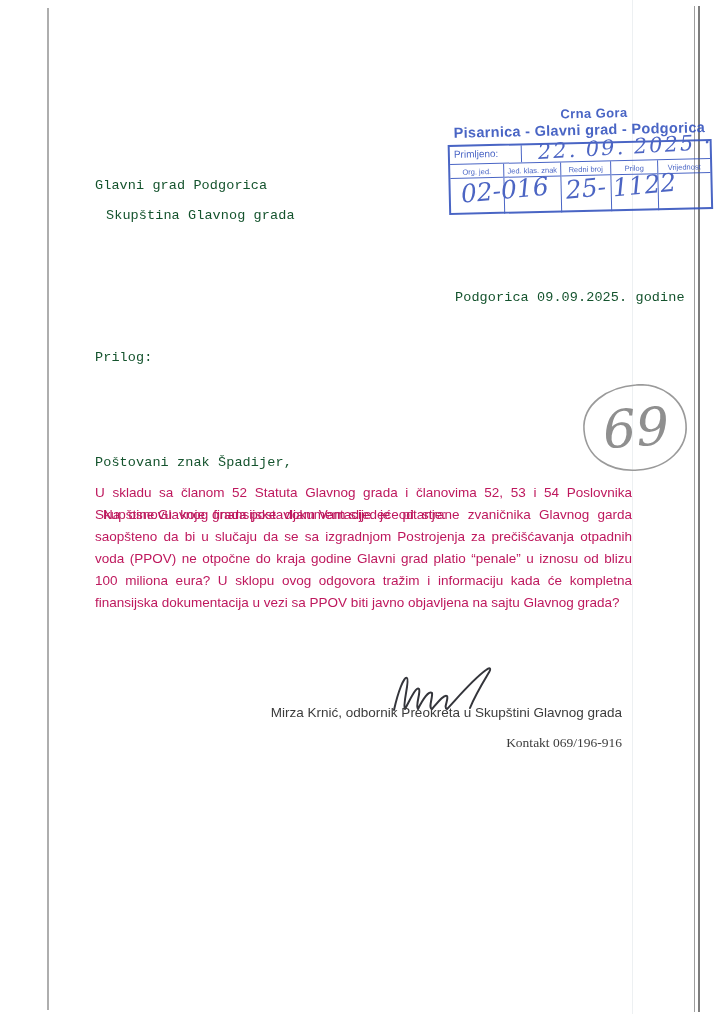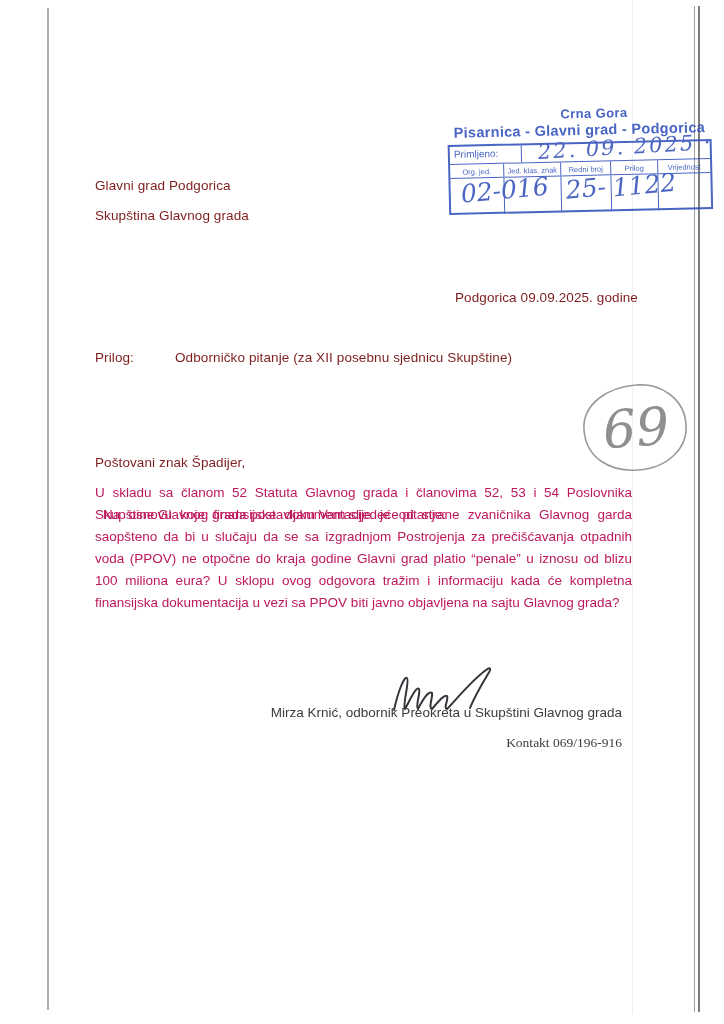--- a/index.html
+++ b/index.html
@@ -15,25 +15,25 @@
     color: #3b3b3b;
   }
 
   
   .scan-line { position: absolute; pointer-events: none; }
   .scan-line.left   { left: 47px;  top: 8px;  width: 2px; height: 1002px; background: #aeaeae; }
   .scan-line.faint  { left: 632px; top: 0;    width: 1px; height: 1014px; background: #edf0f2; }
   .scan-line.right1 { left: 694px; top: 6px;  width: 1px; height: 1006px; background: #9e9e9e; }
   .scan-line.right2 { left: 698px; top: 6px;  width: 2px; height: 1006px; background: #7e7e7e; }
 
-  .typed { position: absolute; font-size: 13.5px; color: #7f1d1d; letter-spacing: 0.1px; }
+  .typed { position: absolute; font-size: 13.5px; color: #14532d; letter-spacing: 0.1px; font-family: Liberation Mono, monospace; }
 
   
   .hdr1 { left: 95px; top: 178px; }
-  .hdr2 { left: 95px; top: 208px; }
+  .hdr2 { left: 106px; top: 208px; }
   .hdr3 { left: 95px; top: 238px; }
 
   .dateline { left: 455px; top: 290px; }
 
   .predmet-label { left: 95px;  top: 350px; }
   .predmet-1     { left: 175px; top: 350px; }
   .predmet-2     { left: 175px; top: 377px; }
 
   .salutation { left: 95px; top: 455px; }
 
@@ -166,21 +166,20 @@
       <div class="handwritten hw-prilog">1122</div>
     </div>
   </div>
 
   <div class="typed hdr1">Glavni grad Podgorica</div>
   <div class="typed hdr2">Skupština Glavnog grada</div>
 
   <div class="typed dateline">Podgorica 09.09.2025. godine</div>
 
   <div class="typed predmet-label">Prilog:</div>
-  <div class="typed predmet-1">Odborničko pitanje (za XII posebnu sjednicu Skupštine)</div>
 
   <div class="circled-number">
     <svg width="112" height="92" viewBox="0 0 112 92">
       <path d="M56,3 C80,1 104,16 106,42 C108,66 88,86 58,88 C30,90 6,76 4,48 C2,22 28,5 56,3 C64,2.4 72,3.5 78,6" fill="none" stroke="#9a9a9a" stroke-width="1.6" stroke-linecap="round"></path>
       <text x="56" y="64" text-anchor="middle" font-family="DejaVu Serif, serif" font-style="italic" font-size="52" fill="#8f8f8f" transform="rotate(-4 56 46)">69</text>
     </svg>
   </div>
 
   <div class="typed salutation">Poštovani znak Špadijer,</div>
   <div class="para p1">U skladu sa članom 52 Statuta Glavnog grada i članovima 52, 53 i 54 Poslovnika Skupštine Glavnog grada postavljam Vam sljedeće pitanje:</div>

